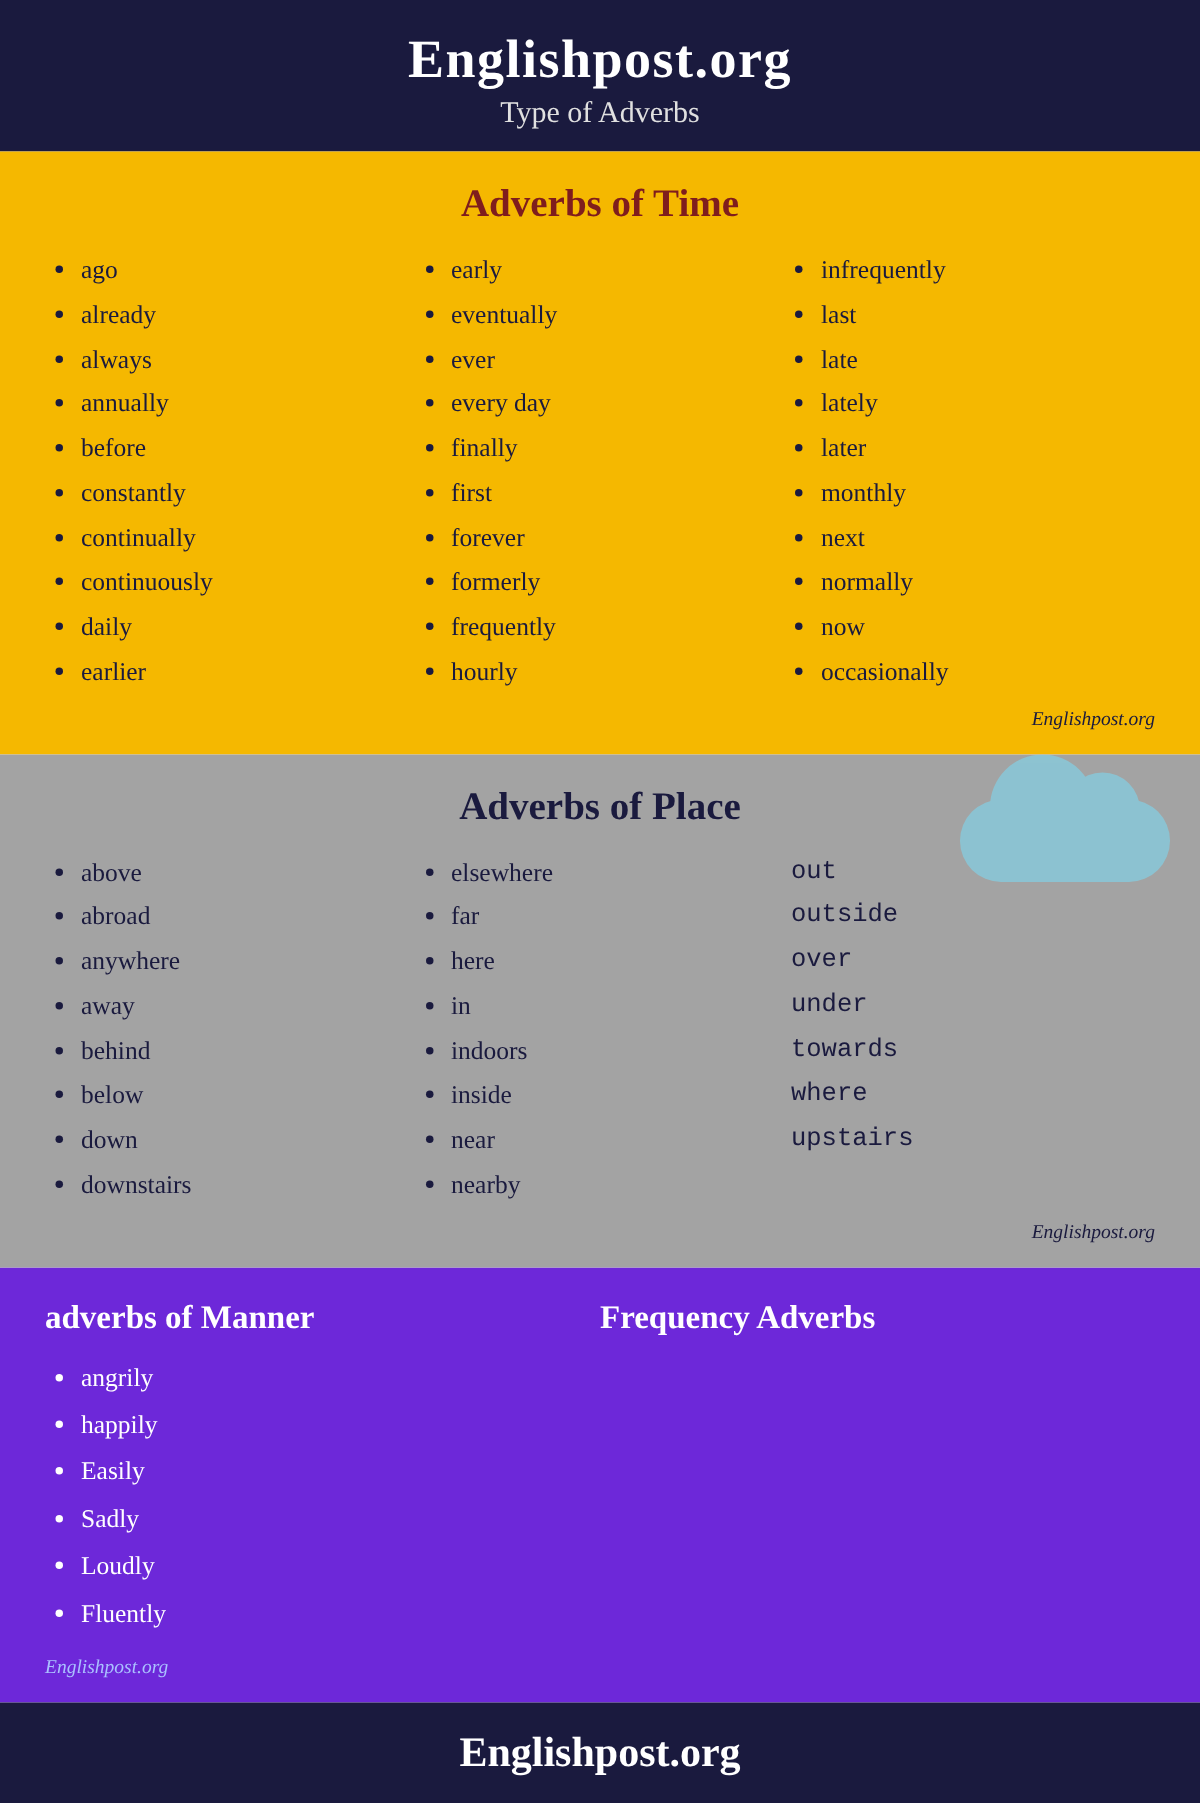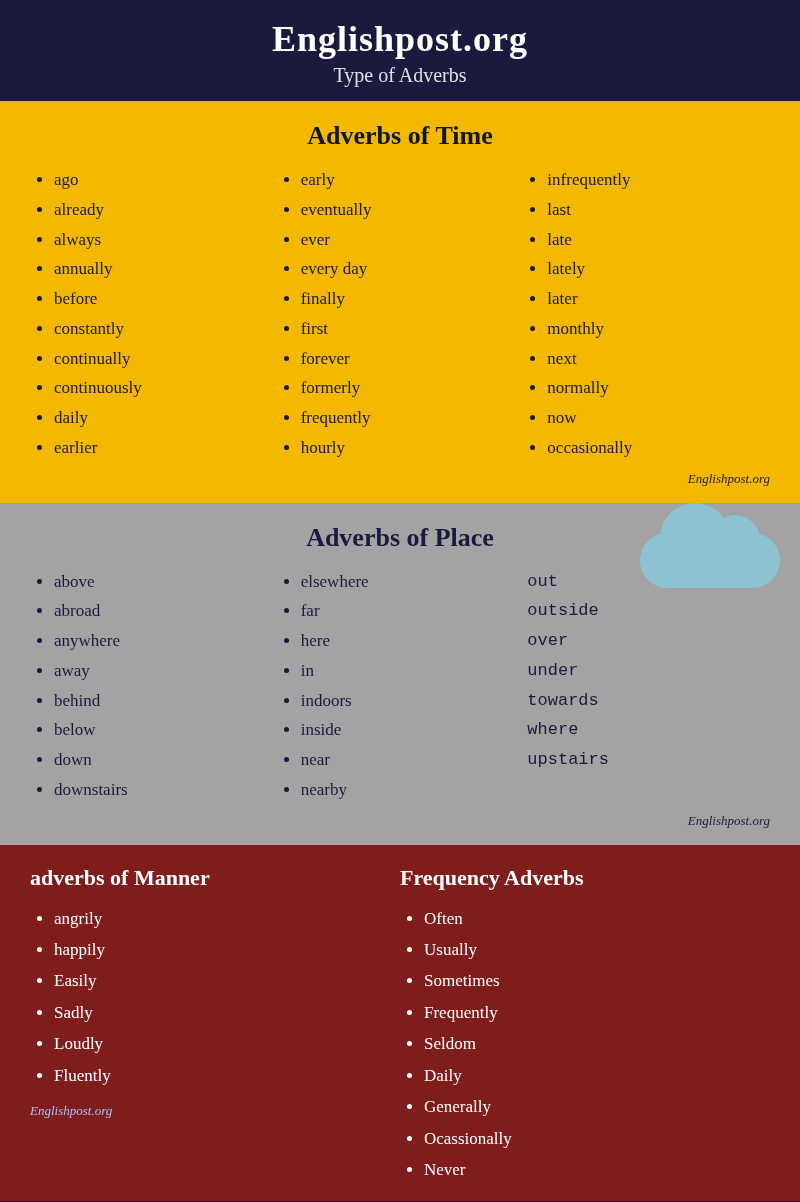--- a/index.html
+++ b/index.html
@@ -26,21 +26,21 @@
 
     
     .section-time {
       background-color: #f5b800;
       padding: 20px 30px 16px;
     }
     .section-title {
       text-align: center;
       font-size: 26px;
       font-weight: bold;
-      color: #0f172a;
+      color: #7f1d1d;
       margin-bottom: 14px;
     }
     .columns-3 {
       display: flex;
       justify-content: space-between;
     }
     .col {
       flex: 1;
     }
     ul.word-list {
@@ -94,21 +94,21 @@
       border-radius: 50%;
       top: -18px; right: 20px;
     }
     .col-no-bullet ul {
       list-style: none;
       padding-left: 0;
     }
 
     
     .section-manner {
-      background-color: #7f1d1d;
+      background-color: #6d28d9;
       padding: 20px 30px 16px;
       display: flex;
       gap: 0;
     }
     .half {
       flex: 1;
     }
     .section-title-left {
       font-size: 22px;
       font-weight: bold;
@@ -253,27 +253,16 @@
       <li>happily</li>
       <li>Easily</li>
       <li>Sadly</li>
       <li>Loudly</li>
       <li>Fluently</li>
     </ul>
     <div class="section-attribution-white">Englishpost.org</div>
   </div>
   <div class="half">
     <div class="section-title-right">Frequency Adverbs</div>
-    <ul class="word-list-white">
-      <li>Often</li>
-      <li>Usually</li>
-      <li>Sometimes</li>
-      <li>Frequently</li>
-      <li>Seldom</li>
-      <li>Daily</li>
-      <li>Generally</li>
-      <li>Ocassionally</li>
-      <li>Never</li>
-    </ul>
   </div>
 </div>
 
 <div class="footer-main">Englishpost.org</div>
 
 </body></html>

